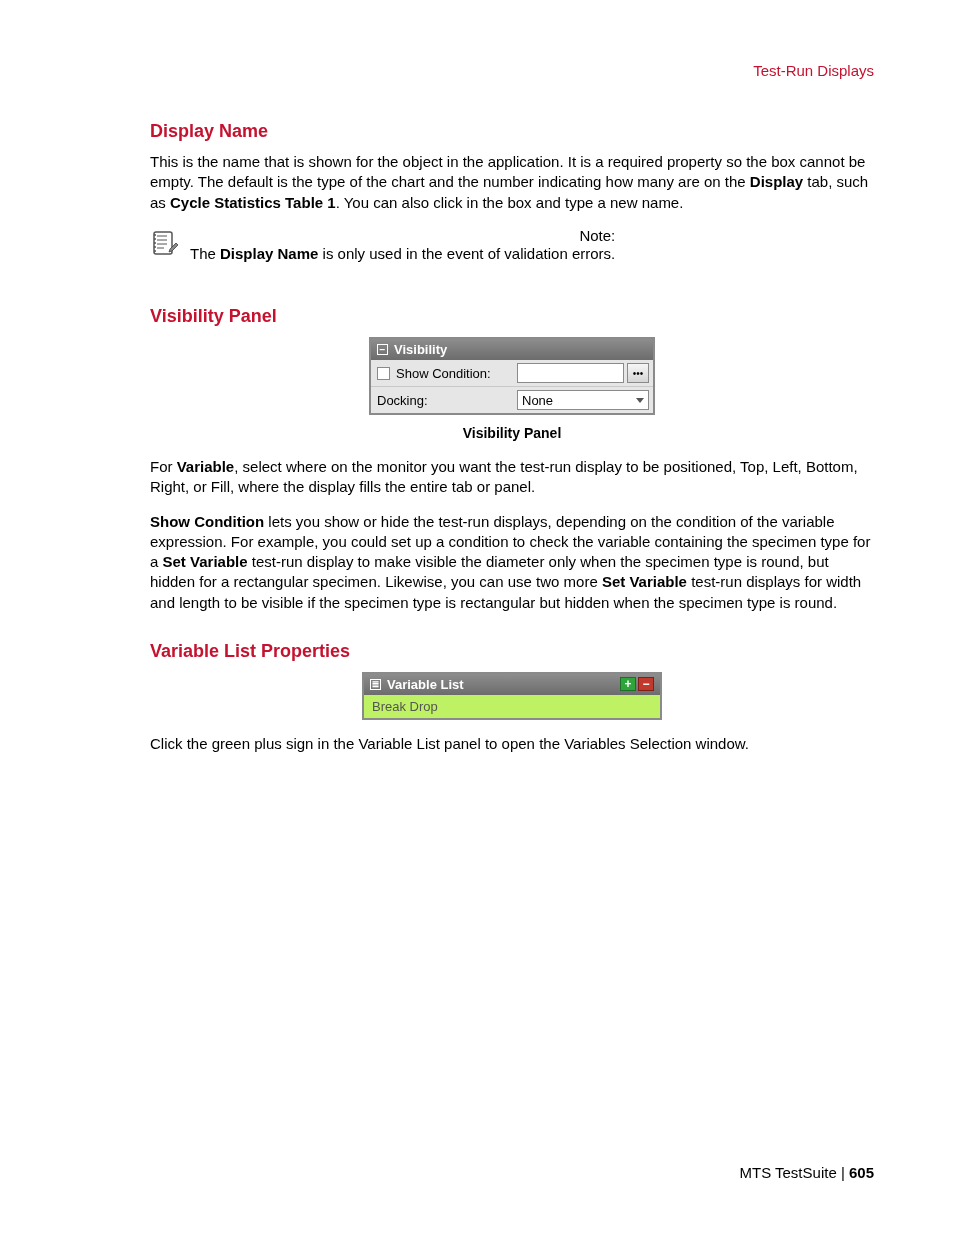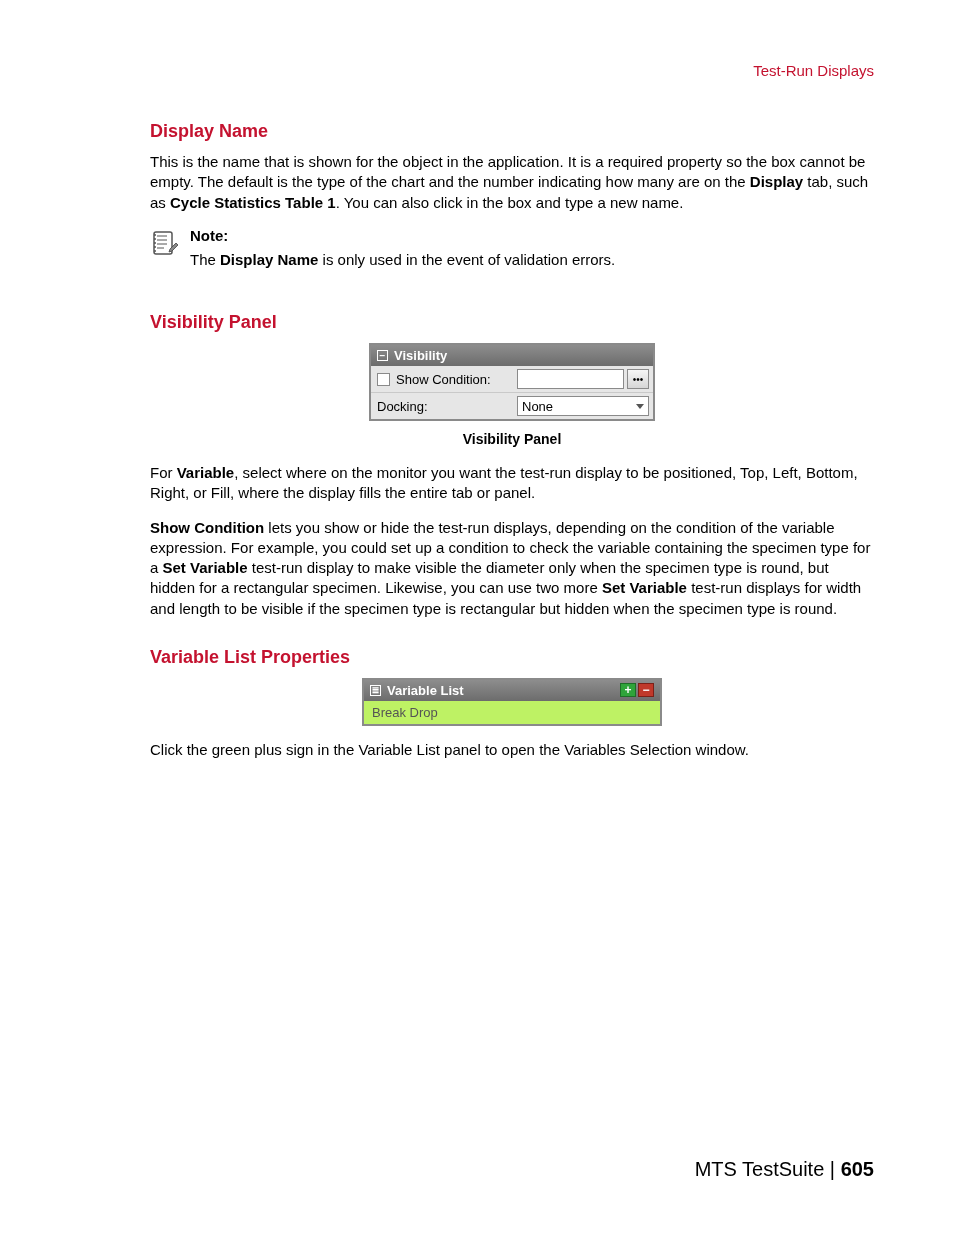--- a/index.html
+++ b/index.html
@@ -38,33 +38,34 @@
     display: flex;
     align-items: flex-start;
     gap: 10px;
     margin: 6px 0 18px 0;
   }
   .note-icon {
     flex: none;
     margin-top: 2px;
   }
   .note-text .note-label {
-    font-weight: bold;
+    font-weight: normal;
+    text-align: right;
   }
   .caption {
     text-align: center;
     font-weight: bold;
     margin: 10px 0 16px 0;
     font-size: 14px;
   }
   .footer {
     position: absolute;
     bottom: 54px;
     right: 80px;
-    font-size: 20px;
+    font-size: 15px;
   }
   .footer .pageno { font-weight: bold; }
 
   
   .vis-panel {
     width: 286px;
     margin: 8px auto 4px auto;
     border: 2px solid #8a8a8a;
     box-sizing: border-box;
     font-size: 13px;
@@ -218,21 +219,21 @@
         <circle cx="5" cy="6" r="1" fill="#555"></circle>
           <circle cx="5" cy="10" r="1" fill="#555"></circle>
           <circle cx="5" cy="14" r="1" fill="#555"></circle>
           <circle cx="5" cy="18" r="1" fill="#555"></circle>
           <circle cx="5" cy="22" r="1" fill="#555"></circle>
         <path d="M20 20 l6 -6 l2 2 l-6 6 l-3 1 z" fill="#888" stroke="#444" stroke-width="0.8"></path>
       </svg>
     </span>
     <div class="note-text">
       <div class="note-label">Note:</div>
-      <p class="body" style="margin-top:6px;">
+      <p class="body" style="">
         <span>The </span><b>Display Name</b><span> is only used in the event of validation errors.</span>
       </p>
     </div>
   </div>
 
   <h2 class="section">Visibility Panel</h2>
 
   <div class="vis-panel">
     <div class="panel-header">
       <span class="collapse-box">−</span>

